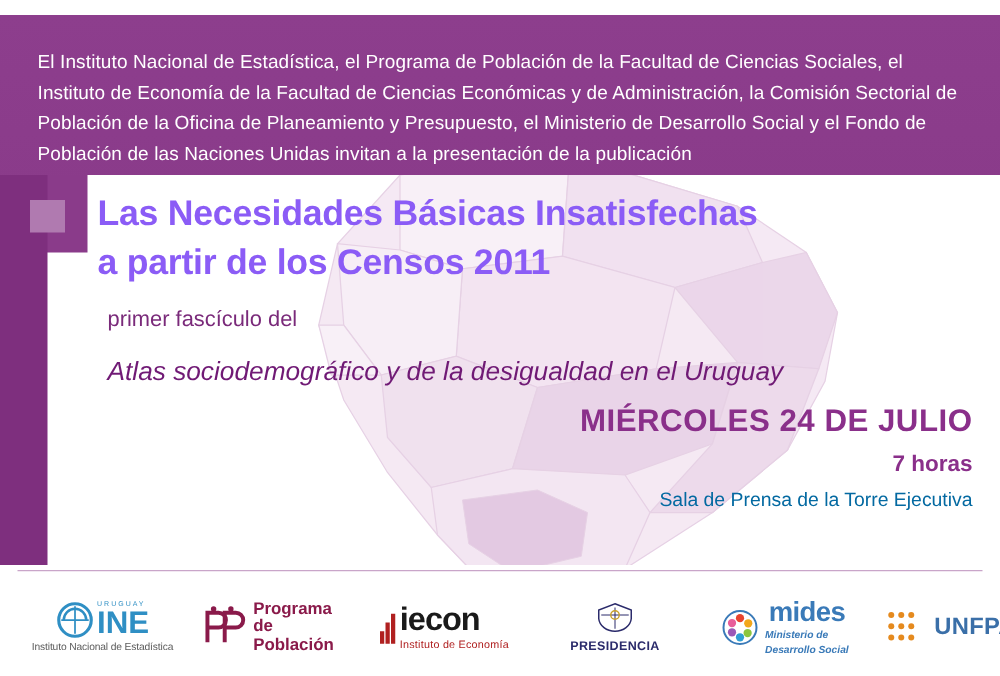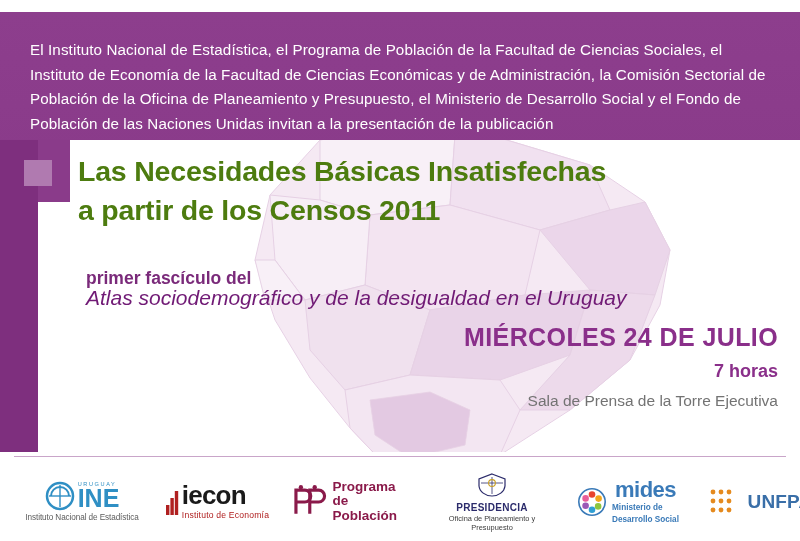--- a/index.html
+++ b/index.html
@@ -83,33 +83,33 @@
   }
 
   
   .title-block {
     position: absolute;
     left: 78px;
     top: 152px;
     width: 640px;
   }
   .title-line {
-    color: #4d7c0f;
+    color: #8b5cf6;
     font-size: 28.5px;
     font-weight: bold;
     line-height: 1.36;
     letter-spacing: -0.2px;
   }
   .subtitle-1 {
     position: absolute;
     left: 86px;
-    top: 268px;
+    top: 245px;
     color: #7a2a7a;
     font-size: 17.5px;
-    font-weight: 700;
+    font-weight: 400;
   }
   .subtitle-2 {
     position: absolute;
     left: 86px;
     top: 286px;
     color: #701a75;
     font-size: 21px;
     font-style: italic;
     font-weight: 400;
   }
@@ -130,21 +130,21 @@
     line-height: 1.2;
   }
   .event-time {
     color: #8a2f8a;
     font-size: 18px;
     font-weight: bold;
     margin-top: 9px;
     line-height: 1.2;
   }
   .event-venue {
-    color: #737373;
+    color: #0369a1;
     font-size: 15.5px;
     margin-top: 9px;
     line-height: 1.2;
   }
 
   
   .divider {
     position: absolute;
     left: 14px;
     top: 456px;
@@ -216,20 +216,21 @@
     letter-spacing: -0.5px;
     line-height: 1;
     text-align: center;
   }
   .mides-sub {
     color: #3a7ab8;
     font-size: 8.2px;
     font-weight: bold;
     line-height: 1.2;
     margin-top: 2px;
+    font-style: italic;
   }
   .unfpa-word {
     color: #3a6fa8;
     font-size: 19px;
     font-weight: bold;
     letter-spacing: 0.2px;
   }
 </style>
 </head>
 <body>
@@ -291,59 +292,58 @@
           </svg>
           <div style="margin-left:3px;text-align:left;">
             <div style="font-size:5.6px;color:#2f8fc4;letter-spacing:1.6px;">URUGUAY</div>
             <div style="font-size:25px;font-weight:bold;color:#2f8fc4;line-height:0.95;">INE</div>
           </div>
         </div>
         <div class="ine-name">Instituto Nacional de Estadística</div>
       </div>
     </div>
 
-    <div class="logo logo-econ">
-      <div style="display:flex;align-items:flex-start;">
-        <svg width="14" height="34" viewBox="0 0 14 34">
-          <rect x="1" y="22" width="3.4" height="10" fill="#b02020"></rect>
-          <rect x="5.4" y="15" width="3.4" height="17" fill="#b02020"></rect>
-          <rect x="9.8" y="8" width="3.4" height="24" fill="#b02020"></rect>
-        </svg>
-        <div style="margin-left:3px;">
-          <div style="font-size:26px;font-weight:bold;color:#1a1a1a;line-height:0.95;letter-spacing:-0.8px;">iecon</div>
-          <div class="econ-sub">Instituto de Economía</div>
-        </div>
-      </div>
-    </div>
-
     <div class="logo logo-pp">
       <div style="display:flex;align-items:center;">
         <svg width="36" height="34" viewBox="0 0 36 34">
           <path d="M4,30 L4,6 L13,6 a6,6 0 0 1 0,12 L4,18" fill="none" stroke="#8a1a4a" stroke-width="3.2"></path>
           <path d="M18,30 L18,6 L27,6 a6,6 0 0 1 0,12 L18,18" fill="none" stroke="#8a1a4a" stroke-width="3.2"></path>
           <circle cx="9" cy="3" r="2.2" fill="#8a1a4a"></circle>
           <circle cx="23" cy="3" r="2.2" fill="#8a1a4a"></circle>
         </svg>
         <div class="l-text" style="margin-left:5px;">
           <div class="pp-title">Programa de</div>
           <div class="pp-title">Población</div>
         </div>
       </div>
     </div>
 
+    <div class="logo logo-econ">
+      <div style="display:flex;align-items:flex-start;">
+        <svg width="14" height="34" viewBox="0 0 14 34">
+          <rect x="1" y="22" width="3.4" height="10" fill="#b02020"></rect>
+          <rect x="5.4" y="15" width="3.4" height="17" fill="#b02020"></rect>
+          <rect x="9.8" y="8" width="3.4" height="24" fill="#b02020"></rect>
+        </svg>
+        <div style="margin-left:3px;">
+          <div style="font-size:26px;font-weight:bold;color:#1a1a1a;line-height:0.95;letter-spacing:-0.8px;">iecon</div>
+          <div class="econ-sub">Instituto de Economía</div>
+        </div>
+      </div>
+    </div>
+
     <div class="logo logo-presi">
       <div style="text-align:center;">
         <svg width="36" height="26" viewBox="0 0 36 26">
           <path d="M18,2 L31,7 L31,14 a13,11 0 0 1 -13,10 a13,11 0 0 1 -13,-10 L5,7 Z" fill="none" stroke="#2b2b6b" stroke-width="1.2"></path>
           <path d="M18,5 L18,22" stroke="#2b2b6b" stroke-width="0.8"></path>
           <path d="M7,11 L29,11" stroke="#2b2b6b" stroke-width="0.8"></path>
           <circle cx="18" cy="11" r="3.4" fill="none" stroke="#c8a028" stroke-width="1.1"></circle>
         </svg>
         <div class="presi-t1">PRESIDENCIA</div>
-        <div class="presi-t2">Oficina de Planeamiento y Presupuesto</div>
       </div>
     </div>
 
     <div class="logo logo-mides">
       <div style="display:flex;align-items:center;">
         <svg width="30" height="30" viewBox="0 0 30 30">
           <circle cx="15" cy="15" r="13.2" fill="none" stroke="#3a7ab8" stroke-width="1.6"></circle>
           <circle cx="15" cy="7.5" r="3.3" fill="#e8442e"></circle>
           <circle cx="21.6" cy="11.6" r="3.3" fill="#f2a71b"></circle>
           <circle cx="21.1" cy="19.4" r="3.3" fill="#8cc63f"></circle>

